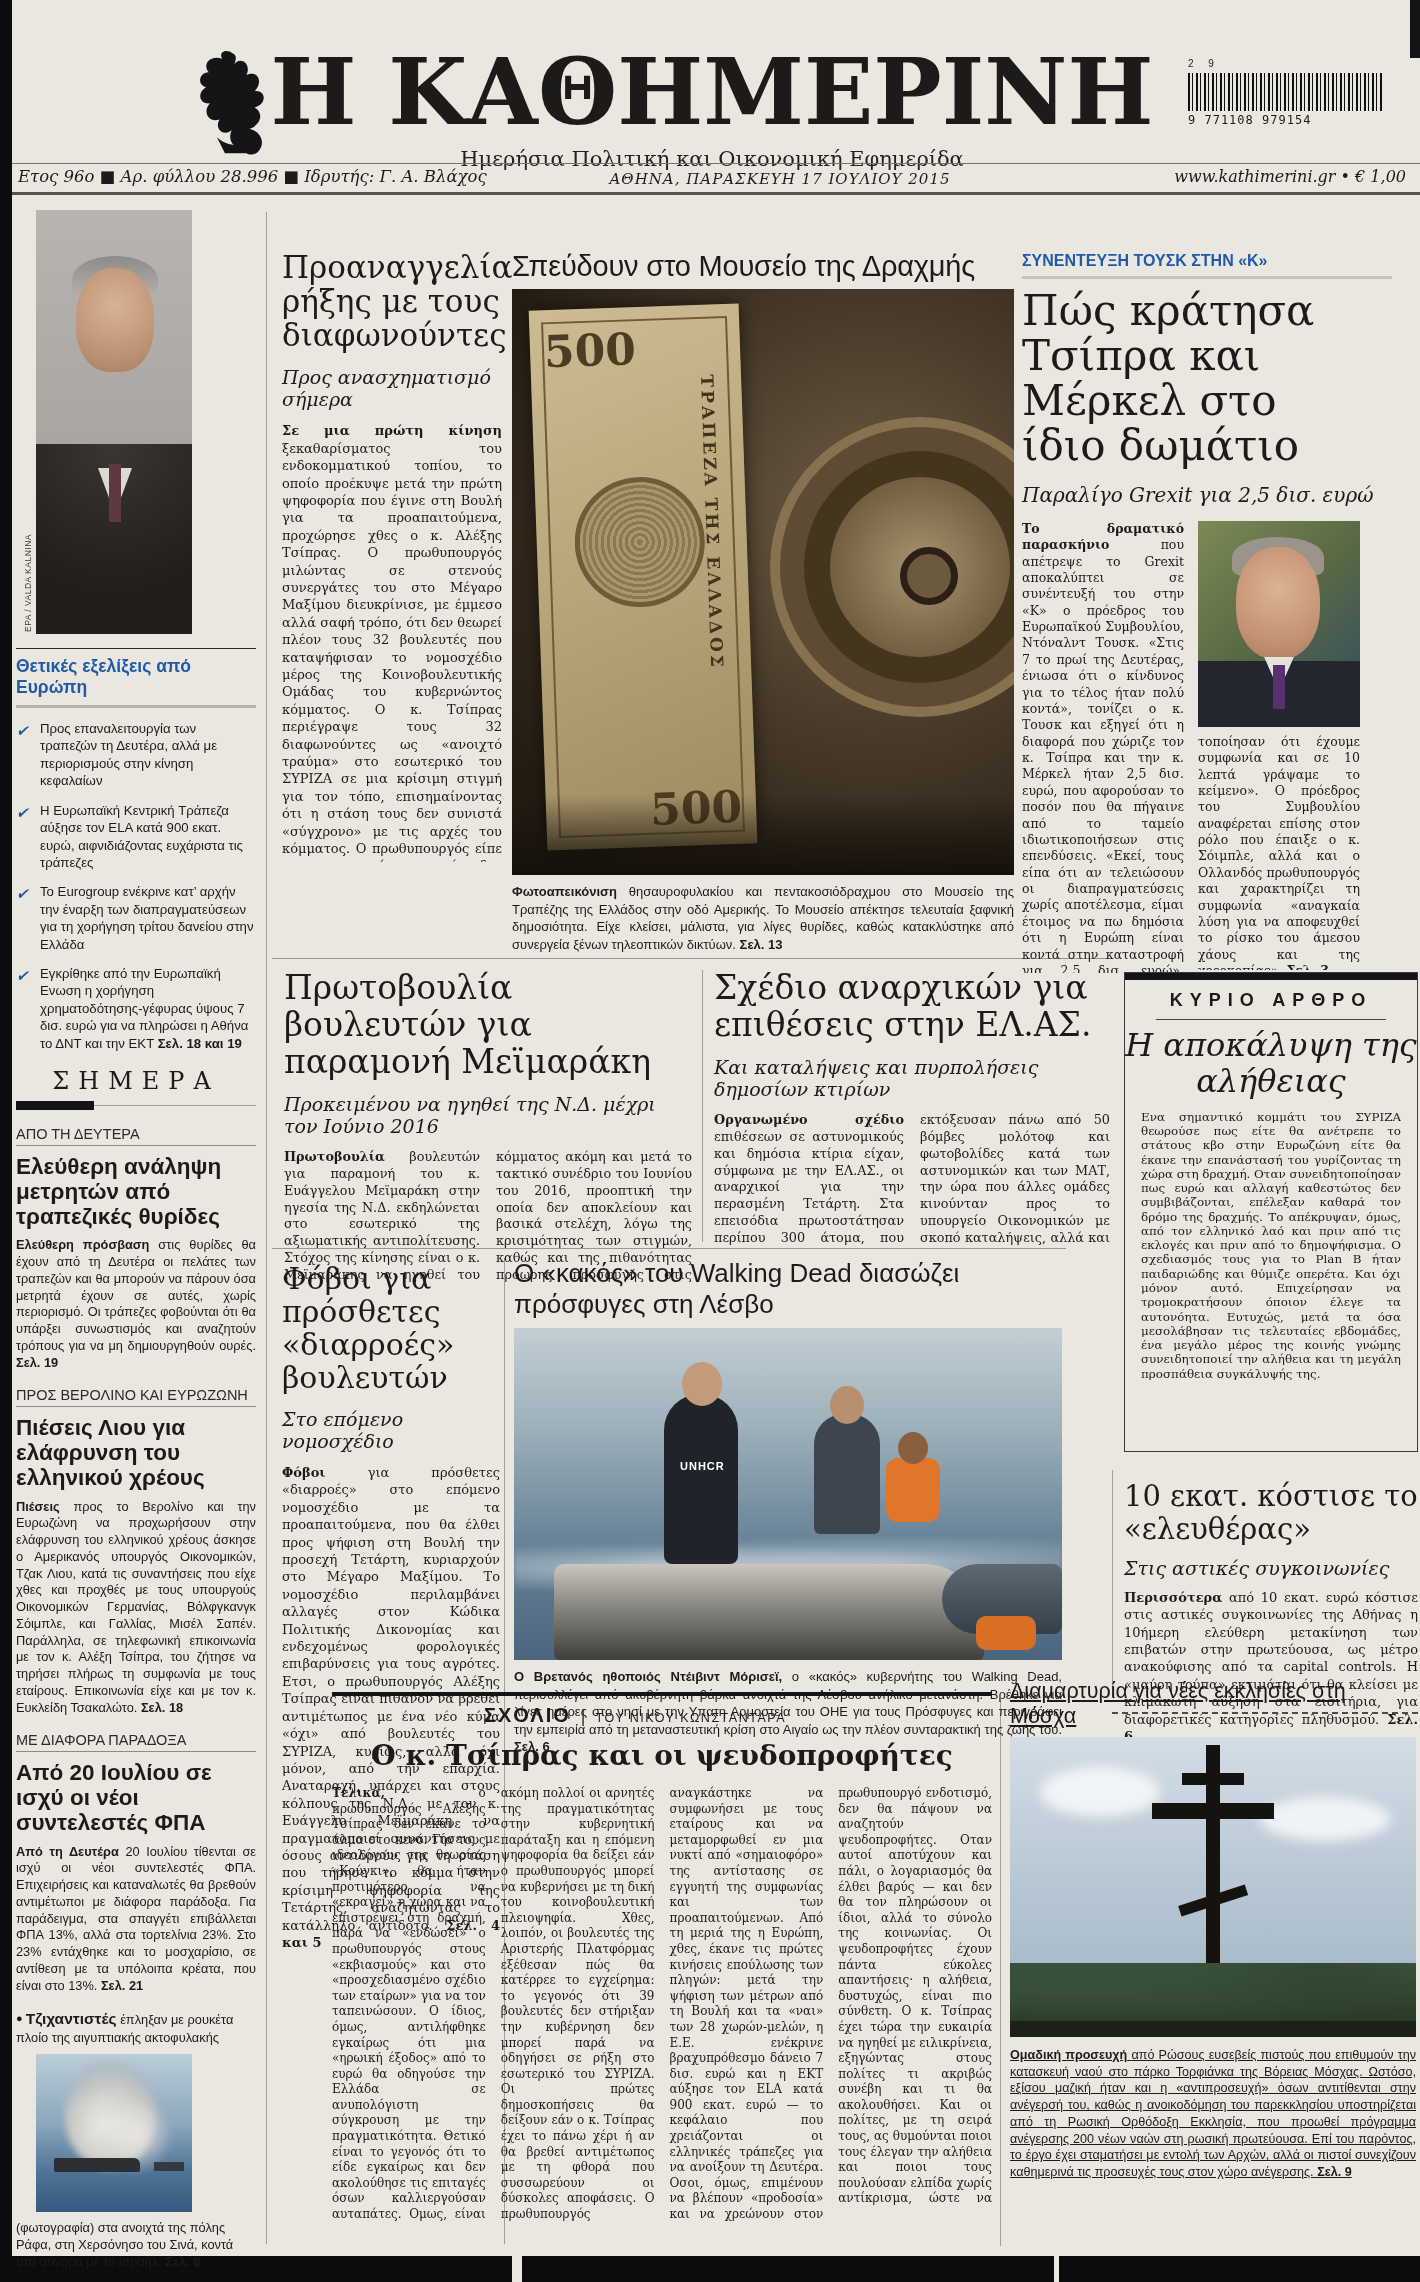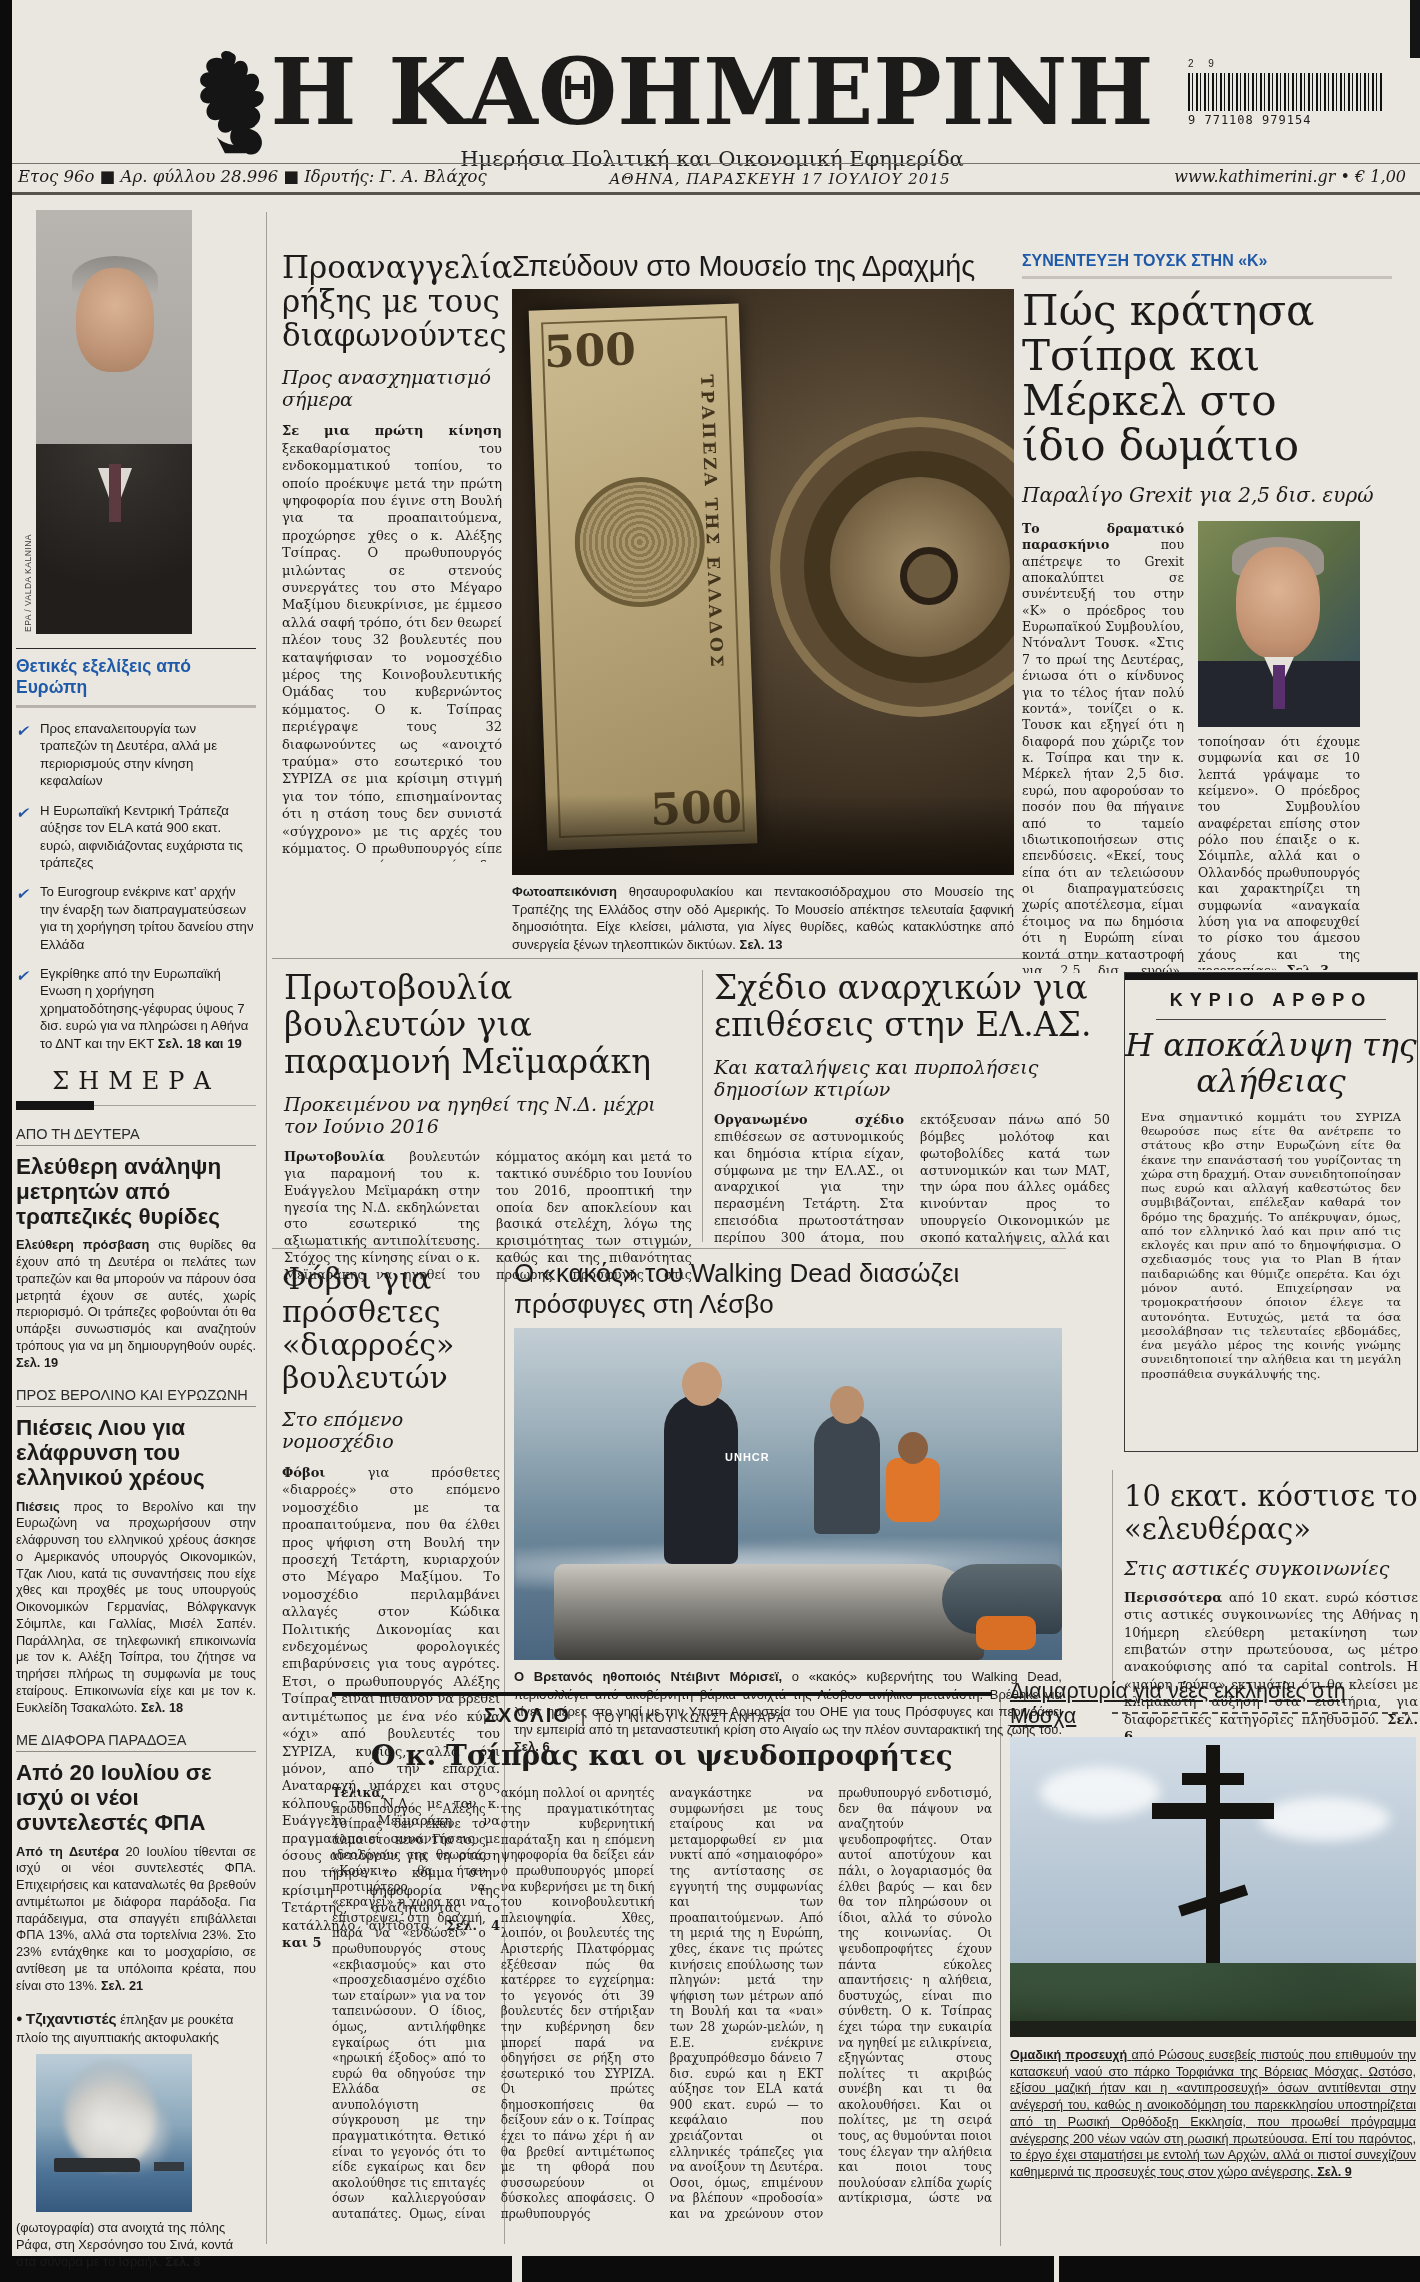--- a/index.html
+++ b/index.html
@@ -140,21 +140,21 @@
      background:linear-gradient(180deg,#c3ced4 0%,#9db0bb 30%,#6b8699 62%,#4a657e 100%);}
   .wd-foam{position:absolute;left:0;top:210px;width:548px;height:60px;
      background:radial-gradient(ellipse at 30% 50%,rgba(255,255,255,.55),rgba(255,255,255,0) 60%),
                 radial-gradient(ellipse at 70% 40%,rgba(255,255,255,.4),rgba(255,255,255,0) 55%);filter:blur(2px);}
   .wd-boat{position:absolute;left:40px;bottom:0px;width:430px;height:96px;border-radius:10px 60px 6px 6px;
      background:linear-gradient(180deg,#c9c6bf 0%,#8e8c86 40%,#3f3e3a 100%);}
   .wd-dinghy{position:absolute;right:0px;bottom:26px;width:120px;height:70px;border-radius:40px 10px 10px 40px;
      background:linear-gradient(180deg,#5d6a70,#33404a);}
   .wd-man{position:absolute;left:150px;top:66px;width:74px;height:170px;border-radius:36px 36px 8px 8px;background:#20242a;}
   .wd-man-head{position:absolute;left:168px;top:34px;width:40px;height:44px;border-radius:50%;background:#c59a78;}
-  .wd-unhcr{position:absolute;left:166px;top:123px;color:#fff;font-size:11px;font-weight:bold;letter-spacing:1px;margin-left:45px;}
+  .wd-unhcr{position:absolute;left:166px;top:132px;color:#fff;font-size:11px;font-weight:bold;letter-spacing:1px;}
   .wd-man2{position:absolute;left:300px;top:86px;width:66px;height:120px;border-radius:30px 30px 6px 6px;background:#3d464e;}
   .wd-man2-head{position:absolute;left:316px;top:58px;width:34px;height:38px;border-radius:50%;background:#b98f6e;}
   .wd-vest{position:absolute;left:372px;top:130px;width:54px;height:64px;border-radius:12px;background:#e0762a;}
   .wd-child-head{position:absolute;left:384px;top:104px;width:30px;height:32px;border-radius:50%;background:#8a5f40;}
   .wd-vest2{position:absolute;right:26px;bottom:10px;width:60px;height:34px;border-radius:10px;background:#d96f25;}
   
   .transport{left:1124px;top:1480px;width:294px;}
   .transport-h{font-family:"DejaVu Serif",serif;font-size:29px;line-height:1.15;}
   .transport .body{margin-top:10px;height:188px;overflow:hidden;font-size:13px;}
   .dashed{left:1112px;top:1712px;width:306px;border-top:2px dashed #4e4a45;}

